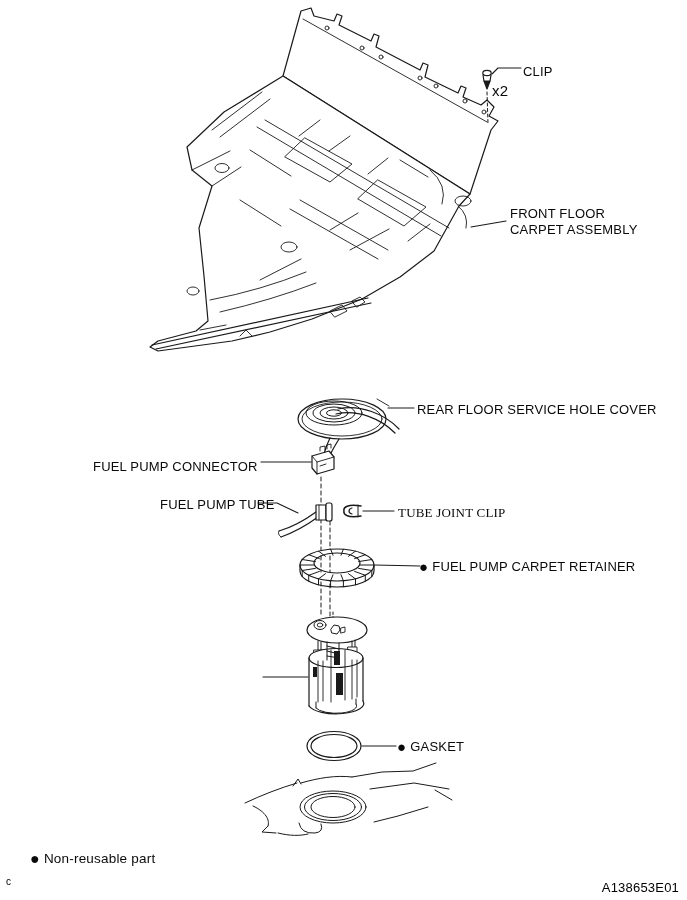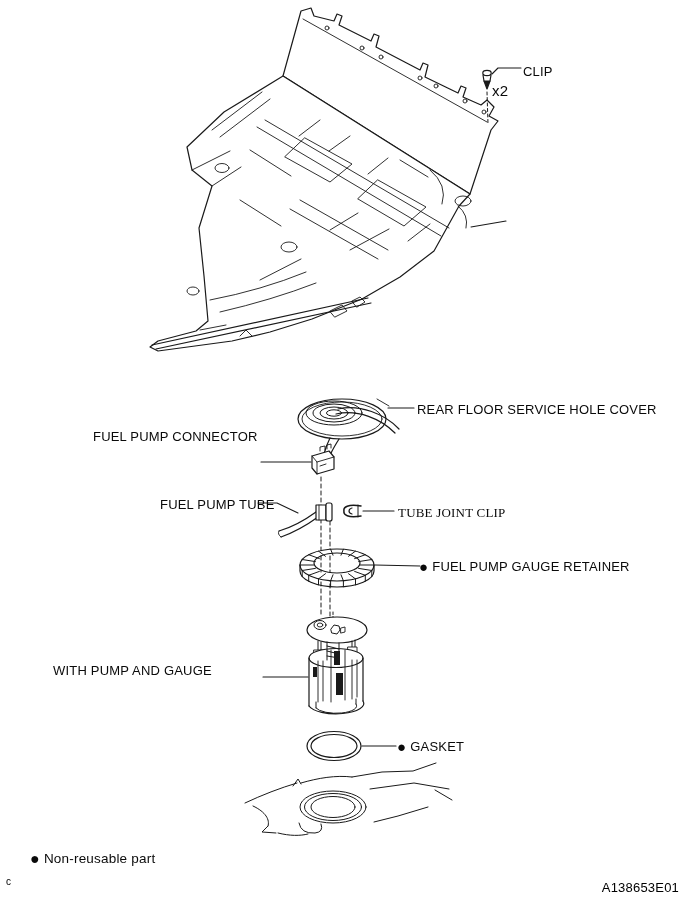--- a/index.html
+++ b/index.html
@@ -227,44 +227,47 @@
     </g>
   </svg>
 
   <div class="callout" style="left:523px;top:64px;">
     <span>CLIP</span>
   </div>
   <div class="callout qty" style="left:492px;top:82px;">
     <span>x2</span>
   </div>
 
+  <div class="callout" style="left:510px;top:206px;">
+    <span class="ln">FRONT FLOOR</span>
+    <span class="ln">CARPET ASSEMBLY</span>
+  </div>
 
   <div class="callout" style="left:417px;top:402px;text-align:right;">
     <span>REAR FLOOR SERVICE HOLE COVER</span>
   </div>
 
-  <div class="callout" style="left:93px;top:429px;">
+  <div class="callout" style="left:93px;top:459px;">
     <span>FUEL PUMP CONNECTOR</span>
   </div>
 
   <div class="callout" style="left:160px;top:497px;">
     <span>FUEL PUMP TUBE</span>
   </div>
 
   <div class="callout" style="left:398px;top:505px;font-family:Liberation Serif, serif;">
     <span>TUBE JOINT CLIP</span>
   </div>
 
   <div class="callout flex" style="left:419px;top:559px;">
     <span class="bullet">●</span>
-    <span>FUEL PUMP GAUGE RETAINER</span>
+    <span>FUEL PUMP CARPET RETAINER</span>
   </div>
 
   <div class="callout wide" style="left:53px;top:662px;">
-    <span class="ln">WITH PUMP AND GAUGE</span>
   </div>
 
   <div class="callout flex" style="left:397px;top:739px;">
     <span class="bullet">●</span>
     <span>GASKET</span>
   </div>
 
   <div class="callout flex" style="left:30px;top:851px;font-size:13.5px;">
     <span class="bullet" style="font-size:16px;">●</span>
     <span>Non-reusable part</span>

